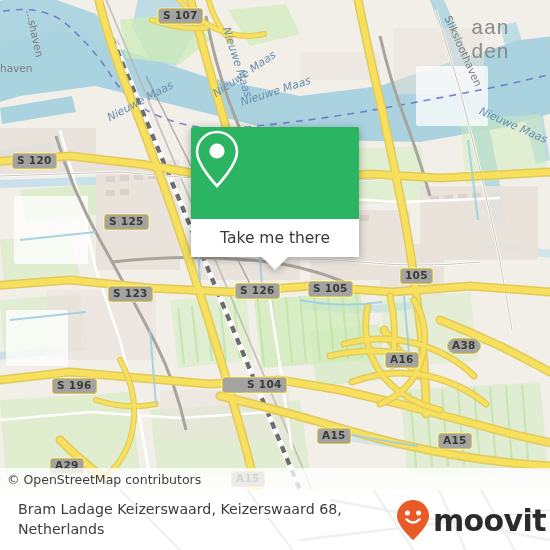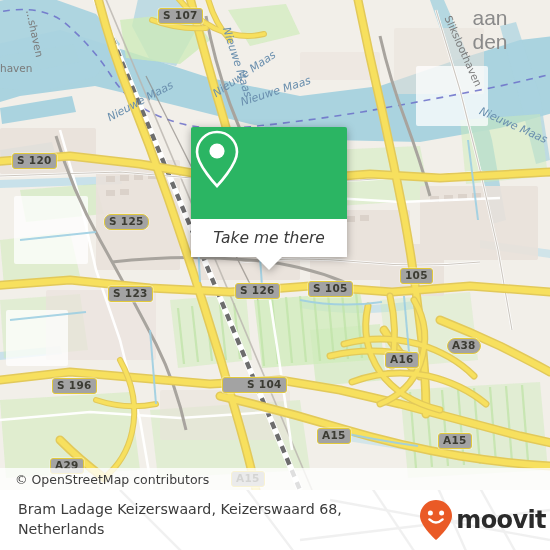--- a/index.html
+++ b/index.html
@@ -21,26 +21,27 @@
   .waterlabel {
     position:absolute;
     font-family:"DejaVu Sans", sans-serif;
     font-style:italic;
     color:#6a8fae;
     white-space:nowrap;
     pointer-events:none;
   }
   .citylabel {
     position:absolute;
-    font-family:Liberation Sans, sans-serif;
+    font-family:Liberation Mono, monospace;
     color:#8a8a8a;
     white-space:nowrap;
     text-align:center;
     line-height:1.12;
     pointer-events:none;
+    margin-top:11px;
   }
   .harborlabel {
     position:absolute;
     font-family:"DejaVu Sans", sans-serif;
     color:#7b7b7b;
     white-space:nowrap;
     pointer-events:none;
   }
 
   
@@ -57,23 +58,22 @@
     padding:1px 4px 2px 4px;
     line-height:1.05;
     white-space:nowrap;
     box-shadow:0 0 0 0.5px rgba(255,255,255,0.55);
   }
 
   
   #callout {
     position:absolute;
     left:191px; top:127px;
-    width:156px;
+    width:168px;
     filter:drop-shadow(0 2px 4px rgba(0,0,0,0.33));
-    font-style:italic;
   }
   #callout-head {
     height:92px;
     background:#2bb563;
     border-radius:2px 2px 0 0;
     display:flex; align-items:center; justify-content:center;
   }
   #callout-body {
     background:#ffffff;
     height:38px;
@@ -97,21 +97,21 @@
     position:absolute;
     left:0; bottom:0;
     width:550px; height:22px;
     background:rgba(255,255,255,0.78);
     display:flex; align-items:center;
   }
   #attribution-text {
     font-family:"DejaVu Sans", sans-serif;
     font-size:12.5px;
     color:#3d3d3d;
-    padding-left:15px;
+    padding-left:7px;
   }
 
   
   #footer {
     position:absolute;
     left:0; top:490px;
     width:550px; height:60px;
     background:#ffffff;
     overflow:hidden;
   }
@@ -130,21 +130,21 @@
   #address {
     font-family:"DejaVu Sans", sans-serif;
     font-size:14.2px;
     color:#3c3c3c;
     line-height:1.38;
     max-width:370px;
   }
   #brand { display:flex; align-items:center; gap:3px; }
   #brand-word {
     font-family:"DejaVu Sans", sans-serif;
-    font-size:24px;
+    font-size:30px;
     font-weight:bold;
     letter-spacing:-0.6px;
     color:#2b2b2b;
   }
 </style>
 </head>
 <body>
 
 <div id="page">
 
@@ -375,21 +375,21 @@
           <path d="M 468 140 L 478 220"></path>
           <path d="M 330 430 Q 374 440 418 446"></path>
           <path d="M 150 330 L 156 404"></path>
         </g>
       </g>
     </svg>
 
     <div id="shields">
         <div class="shield" style="left: 158px; top: 8px;">S 107</div>
         <div class="shield" style="left: 12px; top: 153px;">S 120</div>
-        <div class="shield" style="left: 104px; top: 214px; border-radius: 7px;">S 125</div>
+        <div class="shield" style="left: 104px; top: 214px;">S 125</div>
         <div class="shield" style="left: 108px; top: 286px;">S 123</div>
         <div class="shield" style="left: 215px; top: 283px; margin-left: 20px;">S 126</div>
         <div class="shield" style="left: 308px; top: 281px;">S 105</div>
         <div class="shield" style="left: 400px; top: 268px;">105</div>
         <div class="shield" style="left: 52px; top: 378px;">S 196</div>
         <div class="shield" style="left: 222px; top: 377px; padding-left: 24px;">S 104</div>
         <div class="shield" style="left: 385px; top: 352px;">A16</div>
         <div class="shield" style="left: 447px; top: 338px; border-radius: 8px;">A38</div>
         <div class="shield" style="left: 317px; top: 428px;">A15</div>
         <div class="shield" style="left: 438px; top: 433px;">A15</div>

